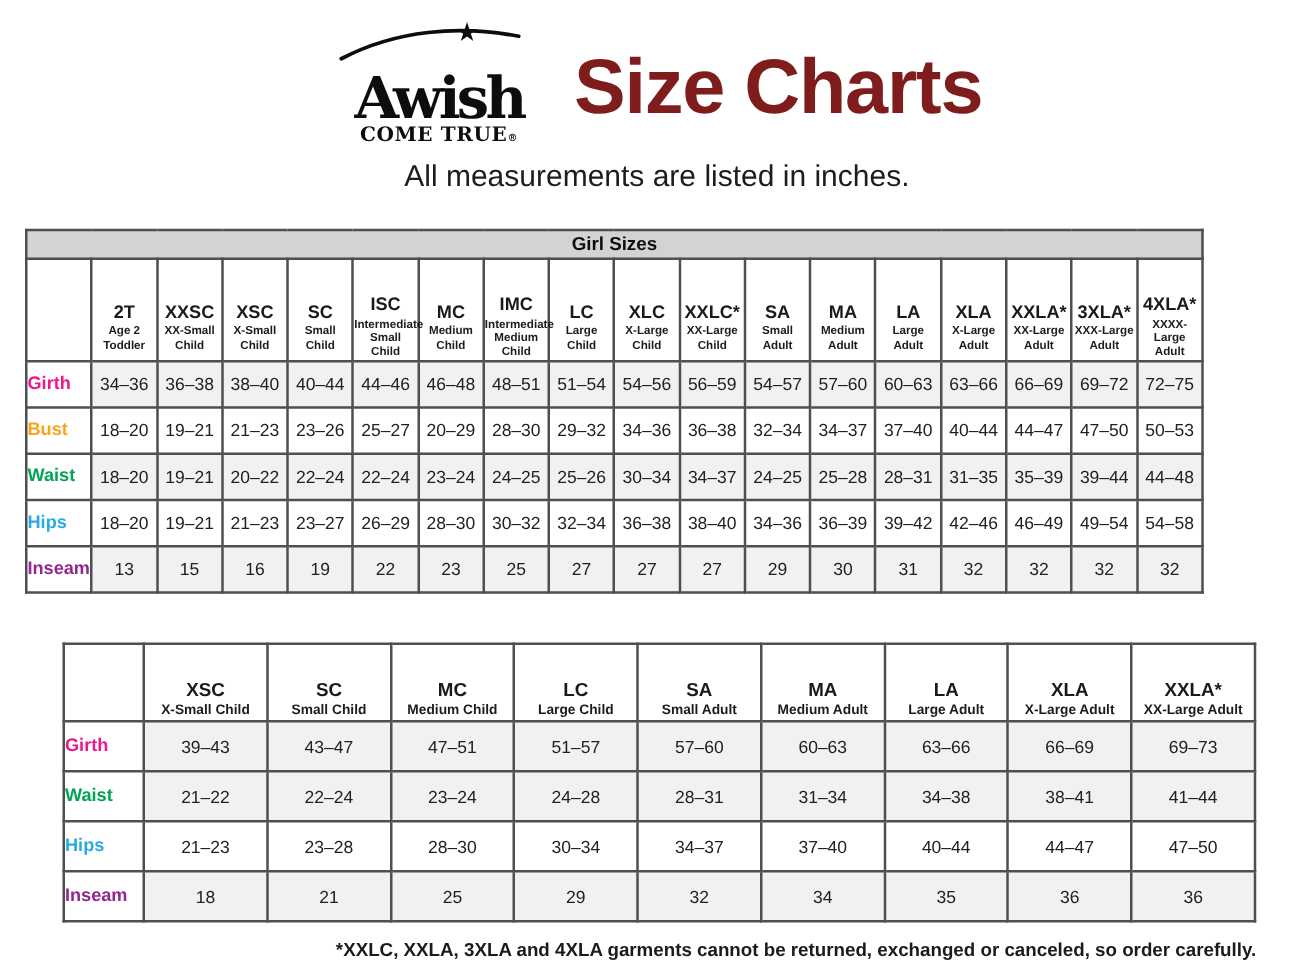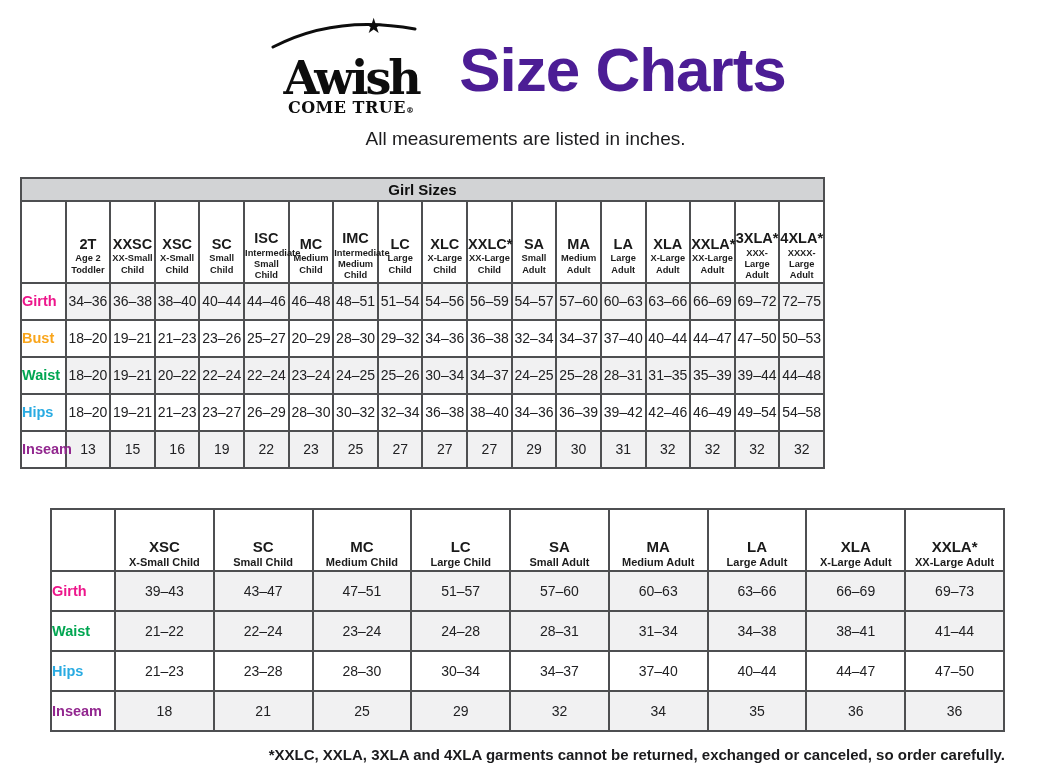--- a/index.html
+++ b/index.html
@@ -14,26 +14,26 @@
     font-family:"Liberation Sans",sans-serif;color:#222;
   }
   
   .header{display:flex;justify-content:center;align-items:center;gap:22px;padding-top:24px;}
   .logo{position:relative;width:172px;text-align:center;font-family:"DejaVu Serif",serif;color:#0d0d0d;}
   .logo-name{font-size:46px;font-weight:bold;letter-spacing:-3px;line-height:0.92;margin-top:33px;}
   .logo-tagline-row{font-size:16px;font-weight:bold;letter-spacing:0.5px;line-height:1;margin-top:1px;}
   .logo-reg{font-size:8px;vertical-align:baseline;}
   .logo-star{position:absolute;top:-10px;left:99px;font-size:21px;font-family:"DejaVu Sans",sans-serif;}
   .logo-swoosh{position:absolute;top:-4px;left:2px;pointer-events:none;}
-  .page-title{margin:0;font-size:62px;font-weight:800;letter-spacing:-1px;color:#4c1d95;line-height:1;}
-  .subtitle{text-align:center;font-size:19px;color:#1d1d1f;margin:12px 0 0 0;}
+  .page-title{margin:0;font-size:62px;font-weight:800;letter-spacing:-1px;color:#7f1d1d;line-height:1;}
+  .subtitle{text-align:center;font-size:24px;color:#1d1d1f;margin:12px 0 0 0;}
   
   table.size-table{border-collapse:collapse;table-layout:fixed;background:#fff;}
   .size-table th,.size-table td{border:2px solid var(--border);padding:0;}
-  .girl{margin:27px 0 0 20px;width:805px;}
+  .girl{margin:27px 0 0 20px;width:943px;}
   .guy{margin:39px 0 0 50px;width:955px;}
   .tbl-title{background:var(--titlebar);font-size:15px;font-weight:bold;color:#0e0e0e;text-align:center;height:23px;padding:1px 0;}
   .col-head{background:#fff;vertical-align:middle;text-align:center;padding:3px 1px;}
   .col-head .code{font-weight:bold;color:#1a1a1a;margin-top:28px;}
   .col-head .desc{color:#1c1c1c;}
   .girl .corner{width:55px;}
   .guy  .corner{width:64px;}
   .girl .col-head{height:44px;}
   .guy  .col-head{height:43px;}
   .girl .code{font-size:14.5px;line-height:1.2;}

